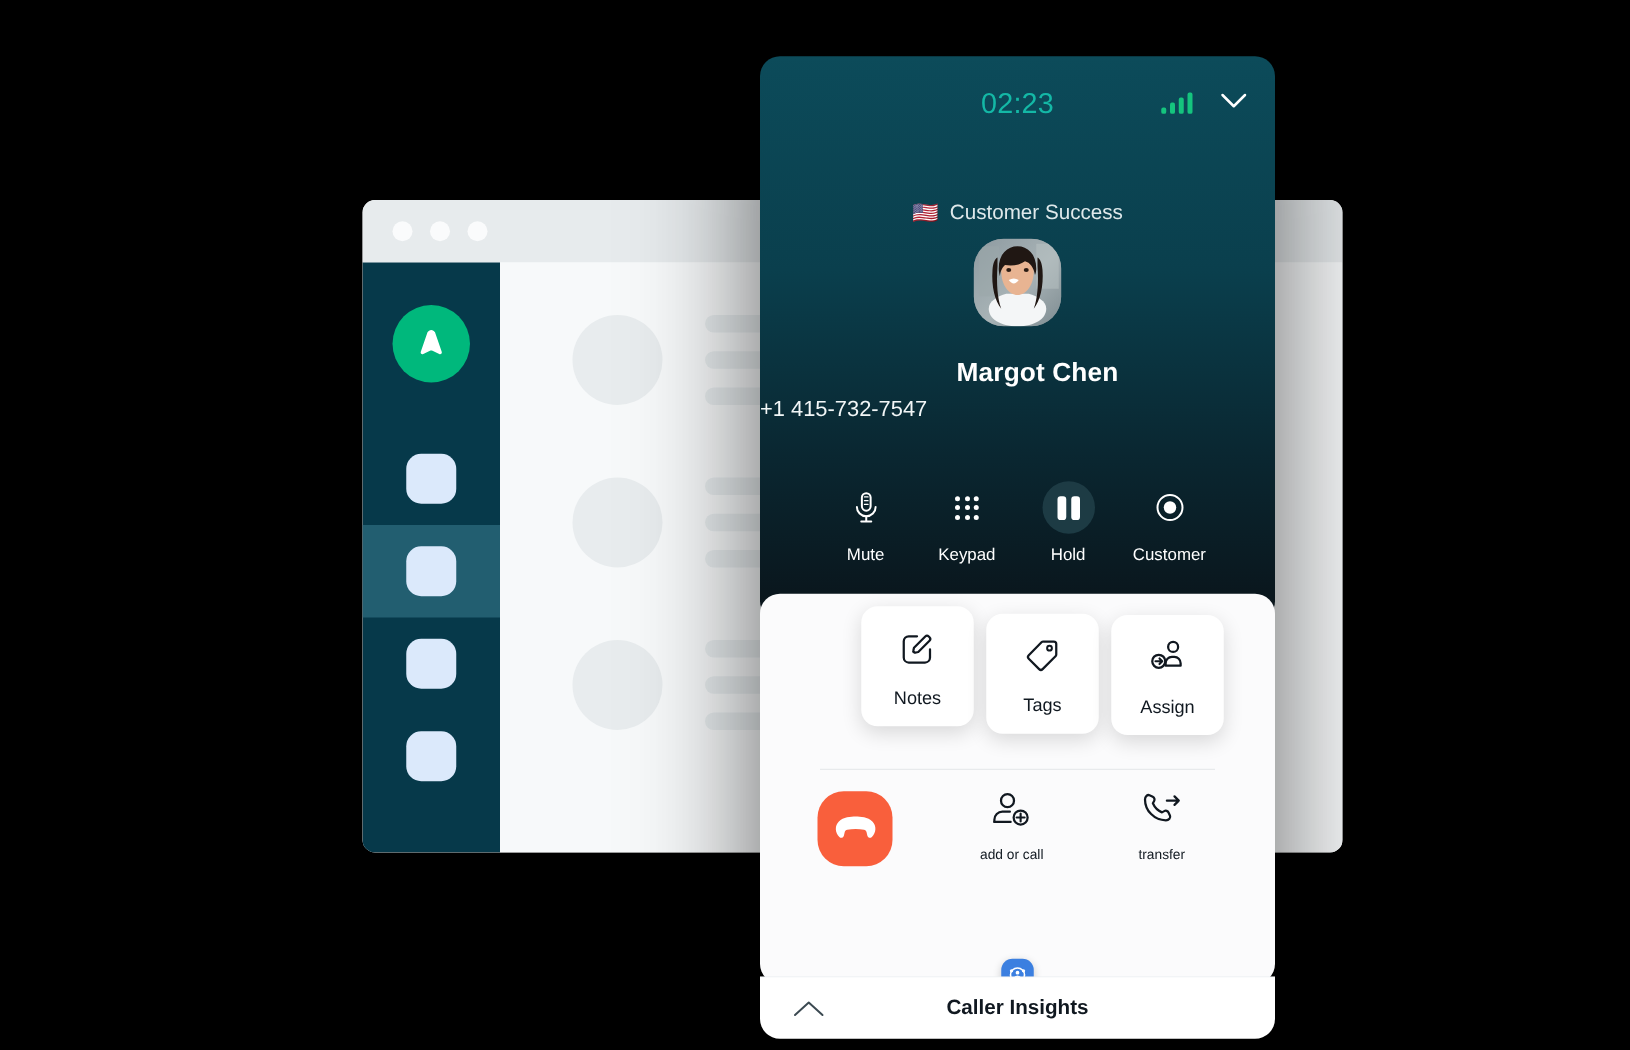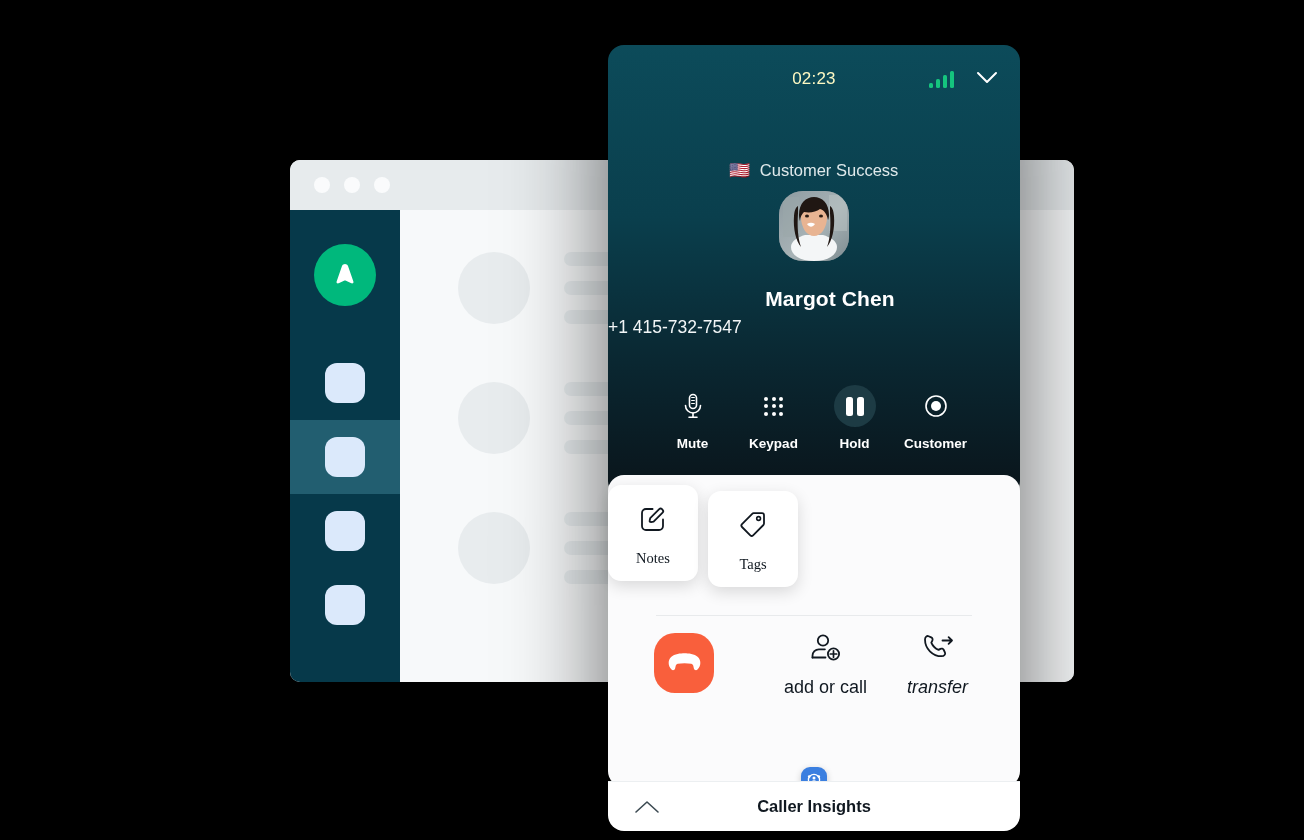--- a/index.html
+++ b/index.html
@@ -76,21 +76,21 @@
     width: 412px; height: 312px;
     background: #fbfbfc;
     border-radius: 16px;
   }
   .call-content { position: absolute; inset: 0; }
 
   .status-row {
     position: absolute; top: 24px; left: 0; width: 412px;
     display: flex; align-items: center; justify-content: center;
   }
-  .call-timer { color: #fef9c3; font-size: 17px; letter-spacing: .2px; }
+  .call-timer { color: #14b8a6; font-size: 23px; letter-spacing: .2px; }
   .status-right {
     position: absolute; right: 22px; top: 50%; transform: translateY(-50%);
     display: flex; align-items: center; gap: 22px;
   }
   .signal { display: flex; align-items: flex-end; gap: 3px; height: 17px; }
   .signal i { display: block; width: 4px; border-radius: 1.5px; background: #15c47e; }
   .signal i:nth-child(1){ height: 5px; }
   .signal i:nth-child(2){ height: 9px; }
   .signal i:nth-child(3){ height: 13px; }
   .signal i:nth-child(4){ height: 17px; }
@@ -126,29 +126,29 @@
   .controls {
     position: absolute; top: 340px; left: 0; width: 412px;
     display: flex; justify-content: space-around; padding: 0 44px;
   }
   .ctrl { display: flex; flex-direction: column; align-items: center; width: 74px; }
   .ctrl-ico {
     width: 42px; height: 42px; border-radius: 50%;
     display: flex; align-items: center; justify-content: center;
   }
   .ctrl-ico.on { background: #1d3b44; }
-  .ctrl-label { margin-top: 9px; color: #ffffff; font-size: 13.5px; font-weight: bold; }
+  .ctrl-label { margin-top: 9px; color: #ffffff; font-size: 13.5px; }
   .dots3 { display: grid; grid-template-columns: repeat(3,4px); gap: 3.5px; }
   .dots3 span { width: 4px; height: 4px; background: #fff; border-radius: 50%; }
   .pausebars { display: flex; gap: 4px; }
   .pausebars b { display:block; width: 7px; height: 19px; background:#fff; border-radius: 2.5px; }
 
   .quick-cards {
     position: absolute; top: 440px; left: 0; width: 452px;
-    display: flex; align-items: flex-start; gap: 10px; font-family: Liberation Serif, serif;
+    display: flex; justify-content: center; align-items: flex-start; gap: 10px;
   }
   .qcard {
     width: 90px; background: #ffffff; border-radius: 13px;
     display: flex; flex-direction: column; align-items: center;
     padding: 17px 0 14px 0;
     box-shadow: 0 5px 16px rgba(0,0,0,0.14);
   }
   .qcard.notes { height: 96px; }
   .qcard.tags  { height: 96px; margin-top: 6px; }
   .qcard.assign{ height: 96px; margin-top: 7px; }
@@ -162,22 +162,22 @@
   .actions {
     position: absolute; top: 588px; left: 0; width: 412px;
     display: flex; align-items: flex-start; padding: 0 46px;
   }
   .act { display: flex; flex-direction: column; align-items: center; }
   .end-call {
     width: 60px; height: 60px; border-radius: 21px; background: #f95f3c;
     display: flex; align-items: center; justify-content: center;
   }
   .act.addcall { margin-left: 70px; }
-  .act.transfer { margin-left: 40px; font-style: italic; }
-  .act-label { margin-top: 10px; font-size: 18px; color: #101820; }
+  .act.transfer { margin-left: 76px; }
+  .act-label { margin-top: 10px; font-size: 11px; color: #101820; }
 
   .insights-badge {
     position: absolute; top: 722px; left: 50%; transform: translateX(-50%);
     width: 26px; height: 26px; border-radius: 9px; background: #3b7fe0;
     display: flex; align-items: center; justify-content: center;
     box-shadow: 0 2px 7px rgba(0,0,0,.2);
   }
   .insights-bar {
     position: absolute; left: 0; top: 736px; width: 412px; height: 50px;
     background: #ffffff; border-radius: 0 0 16px 16px;
@@ -361,20 +361,31 @@
         </div>
         <div class="qcard tags">
           <span>
             <svg width="32" height="32" viewBox="0 0 32 32" fill="none">
               <path d="M16.6 5.2H25a2 2 0 012 2v8.4a2 2 0 01-.6 1.4L16.1 27.3a2 2 0 01-2.8 0L5 19a2 2 0 010-2.8L15.2 5.8a2 2 0 011.4-.6z" stroke="#111820" stroke-width="1.8" stroke-linejoin="round"></path>
               <circle cx="21.6" cy="10.5" r="1.9" stroke="#111820" stroke-width="1.6"></circle>
             </svg>
           </span>
           <span class="qcard-label">Tags</span>
         </div>
+        <div class="qcard assign">
+          <span>
+            <svg width="32" height="32" viewBox="0 0 32 32" fill="none">
+              <circle cx="20.5" cy="8.5" r="4" stroke="#111820" stroke-width="1.8"></circle>
+              <path d="M14.5 23.5v-2a5 5 0 015-5h2a5 5 0 015 5v2z" stroke="#111820" stroke-width="1.8" stroke-linejoin="round"></path>
+              <circle cx="9" cy="20" r="5.2" stroke="#111820" stroke-width="1.8"></circle>
+              <path d="M6.4 20h5.2m-2-2.2l2.2 2.2-2.2 2.2" stroke="#111820" stroke-width="1.7" stroke-linecap="round" stroke-linejoin="round"></path>
+            </svg>
+          </span>
+          <span class="qcard-label">Assign</span>
+        </div>
       </div>
 
       <div class="divider"></div>
 
       <div class="actions">
         <div class="act">
           <span class="end-call">
             <svg width="34" height="22" viewBox="0 0 34 22" fill="none">
               <path d="M4.5 17.5c-3.6-3.6-3.8-9-.4-12.4 3.4-3.4 9.6-3.9 13.4-3.9s10 .5 13.4 3.9c3.4 3.4 3.2 8.8-.4 12.4-1.3 1.3-3.2.6-3.6-1l-.7-2.9c-.2-1-1-1.7-2-1.9-2-.3-4.3-.5-6.7-.5s-4.7.2-6.7.5c-1 .2-1.8.9-2 1.9l-.7 2.9c-.4 1.6-2.3 2.3-3.6 1z" fill="#ffffff"></path>
             </svg>

